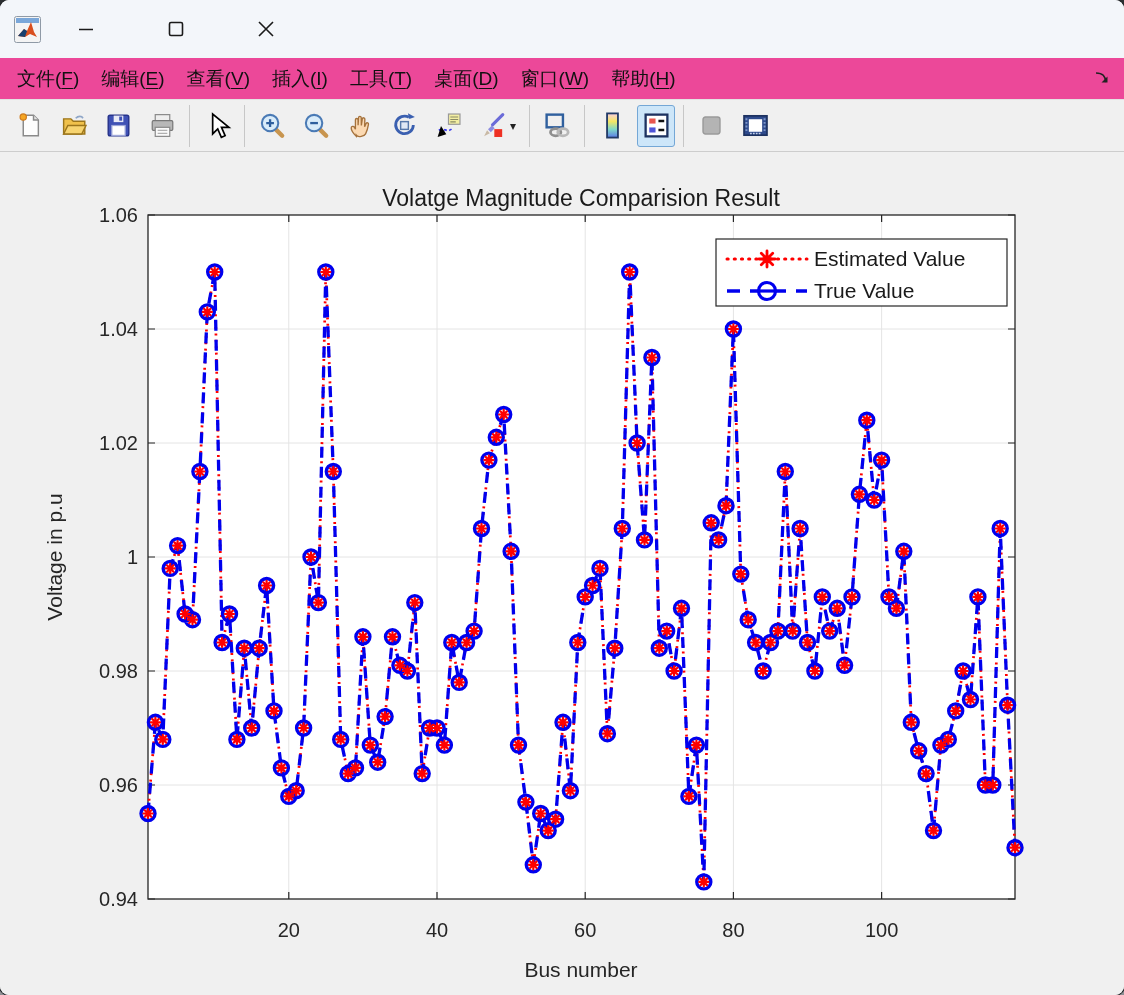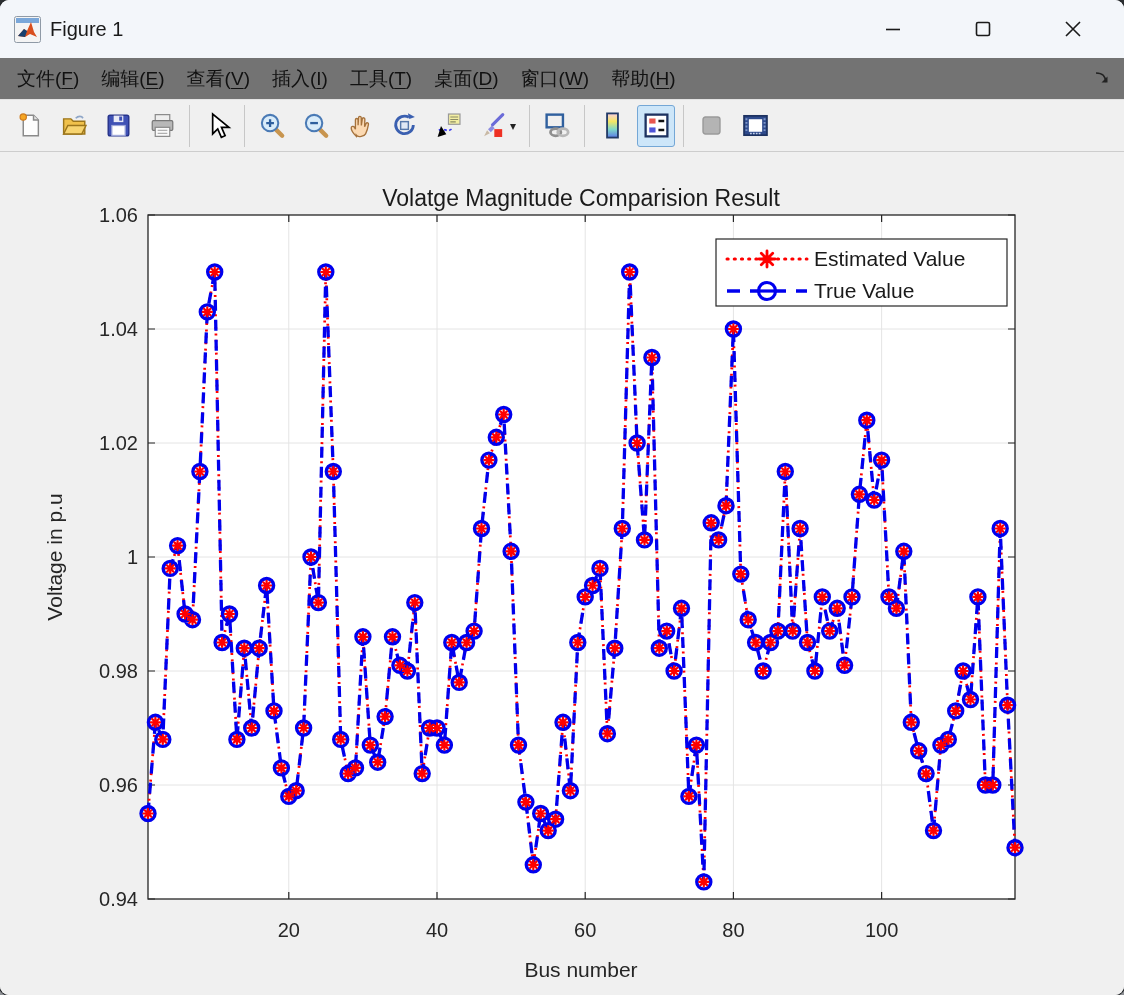--- a/index.html
+++ b/index.html
@@ -21,21 +21,21 @@
     height: 58px; background: #f3f6fa; flex: 0 0 auto;
     display: flex; align-items: center;
   }
   .app-icon { width: 27px; height: 27px; margin-left: 14px; flex: 0 0 auto; }
   .title-text { font-size: 20px; color: #1a1a1a; margin-left: 9px; flex: 1 1 auto; }
   .win-btns { display: flex; height: 100%; padding-right: 6px; }
   .win-btn { width: 90px; height: 100%; display: flex; align-items: center; justify-content: center; background: transparent; border: none; cursor: default; }
   .win-btn svg { display: block; }
   
   .menubar {
-    height: 42px; background: #737373; border-bottom: 1px solid #e3e3e3;
+    height: 42px; background: #ec4899; border-bottom: 1px solid #e3e3e3;
     display: flex; align-items: center; padding-left: 6px; flex: 0 0 auto;
     position: relative;
   }
   .menu-item { font-size: 19px; color: #111; padding: 5px 11px; border-radius: 3px; white-space: nowrap; }
   .menu-item u { text-underline-offset: 3px; }
   .dock-btn { position: absolute; right: 10px; top: 9px; width: 24px; height: 24px; }
   
   .toolbar {
     height: 52px; background: #f0f0f0; border-bottom: 1px solid #cdcdcd;
     display: flex; align-items: center; padding-left: 8px; flex: 0 0 auto;
@@ -62,21 +62,20 @@
 
 <div class="window">
 
   <div class="titlebar">
     <svg class="app-icon" viewBox="0 0 27 27">
       <rect x="0.5" y="0.5" width="26" height="26" rx="2" fill="#f4f4f4" stroke="#8f9aa6"></rect>
       <rect x="2" y="2" width="23" height="5" fill="#7aa7d9"></rect>
       <path d="M4 20 L10 13 L13 15 L17 6 L20 16 L23 21 L16 18 L11 21 Z" fill="#d94f1e"></path>
       <path d="M4 20 L10 13 L13 15 L11 21 Z" fill="#16406e"></path>
     </svg>
-    <div class="title-text">Figure 1</div>
     <div class="win-btns">
       <button class="win-btn">
         <svg width="32" height="32" viewBox="0 0 32 32">
           <path d="M9 16.5h14" stroke="#1a1a1a" stroke-width="1.6" fill="none"></path>
         </svg>
       </button>
       <button class="win-btn">
         <svg width="32" height="32" viewBox="0 0 32 32">
           <rect x="9.5" y="9.5" width="13" height="13" rx="1.5" stroke="#1a1a1a" stroke-width="1.6" fill="none"></rect>
         </svg>

